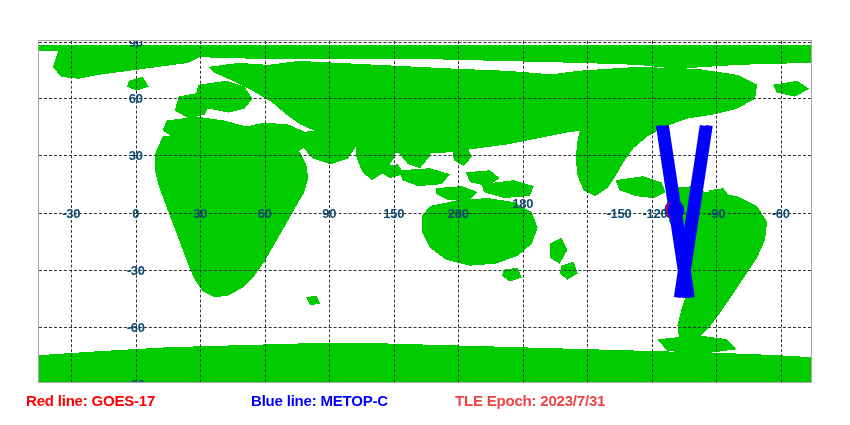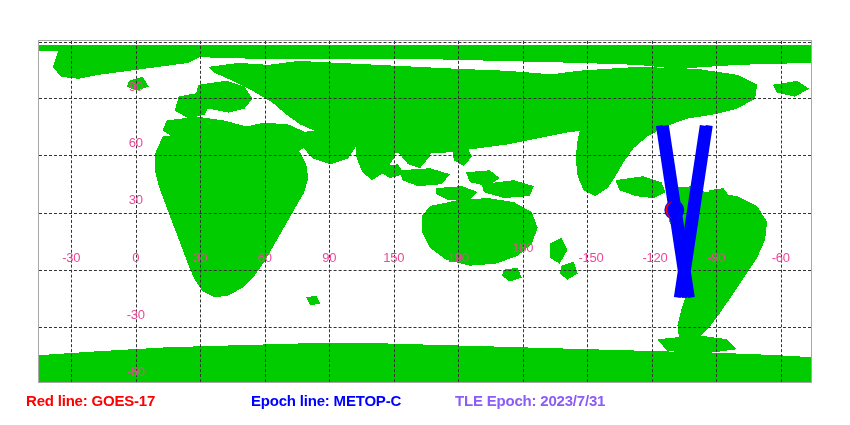--- a/index.html
+++ b/index.html
@@ -58,27 +58,26 @@
     left: 0; top: 0;
     width: 100%;
     height: 100%;
   }
 
   
   .tick-label {
     position: absolute;
     font-family: "Liberation Sans", sans-serif;
     font-size: 13px;
-    font-weight: normal;
-    color: #ec4899;
+    font-weight: bold;
+    color: #0c4a6e;
     white-space: nowrap;
     line-height: 1;
     transform: translate(-50%, -50%);
     letter-spacing: -0.3px;
-    margin-top: 44px;
   }
 
   
   #track-layer {
     position: absolute;
     left: 0; top: 0;
     width: 100%; height: 100%;
     overflow: visible;
   }
 
@@ -93,21 +92,21 @@
   .legend-entry {
     position: absolute;
     font-family: "Liberation Sans", sans-serif;
     font-size: 15px;
     font-weight: bold;
     white-space: nowrap;
     letter-spacing: -0.2px;
   }
   #legend-red  { left: 26px;  color: #ff0000; }
   #legend-blue { left: 251px; color: #0000ff; }
-  #legend-tle  { left: 455px; color: #8b5cf6; }
+  #legend-tle  { left: 455px; color: #ef4444; }
 </style>
 </head>
 <body>
 
 <div id="map-frame">
   <div id="map-plot">
 
     <svg id="land-layer" viewBox="0 0 774 343" preserveAspectRatio="none">
       <g fill="#00cc00" stroke="none" shape-rendering="crispEdges">
 
@@ -209,34 +208,34 @@
         <path d="M637,161 A9,9 0 1,0 637,179 A7,9 0 1,1 637,161 Z" fill="#ff0000"></path>
       </g>
     </svg>
 
     <div class="tick-label" style="left:32.25px;  top:171.5px;">-30</div>
     <div class="tick-label" style="left:96.75px;  top:171.5px;">0</div>
     <div class="tick-label" style="left:161.25px; top:171.5px;">30</div>
     <div class="tick-label" style="left:225.75px; top:171.5px;">60</div>
     <div class="tick-label" style="left:290.25px; top:171.5px;">90</div>
     <div class="tick-label" style="left:354.75px; top:171.5px;">150</div>
-    <div class="tick-label" style="left:419.25px; top:171.5px;">190</div>
+    <div class="tick-label" style="left:419.25px; top:171.5px;">280</div>
     <div class="tick-label" style="left:483.75px; top:162px;">180</div>
-    <div class="tick-label" style="left:552px; top:171.5px;">-150</div>
+    <div class="tick-label" style="left:580px; top:171.5px;">-150</div>
     <div class="tick-label" style="left:616px; top:171.5px;">-120</div>
     <div class="tick-label" style="left:677.25px; top:171.5px;">-90</div>
     <div class="tick-label" style="left:741.75px; top:171.5px;">-60</div>
 
     <div class="tick-label" style="left:96.75px; top:0.5px;">90</div>
     <div class="tick-label" style="left:96.75px; top:57.2px;">60</div>
     <div class="tick-label" style="left:96.75px; top:114.3px;">30</div>
     <div class="tick-label" style="left:96.75px; top:228.7px;">-30</div>
     <div class="tick-label" style="left:96.75px; top:285.8px;">-60</div>
     <div class="tick-label" style="left:96.75px; top:342.5px;">-90</div>
 
   </div>
 </div>
 
 <div id="legend">
   <span class="legend-entry" id="legend-red">Red line: GOES-17</span>
-  <span class="legend-entry" id="legend-blue">Epoch line: METOP-C</span>
+  <span class="legend-entry" id="legend-blue">Blue line: METOP-C</span>
   <span class="legend-entry" id="legend-tle">TLE Epoch: 2023/7/31</span>
 </div>
 
 </body></html>

